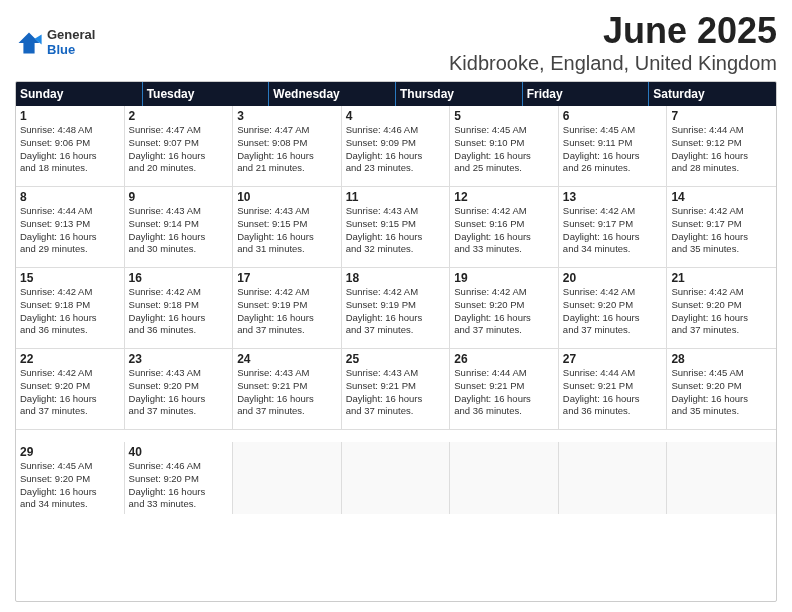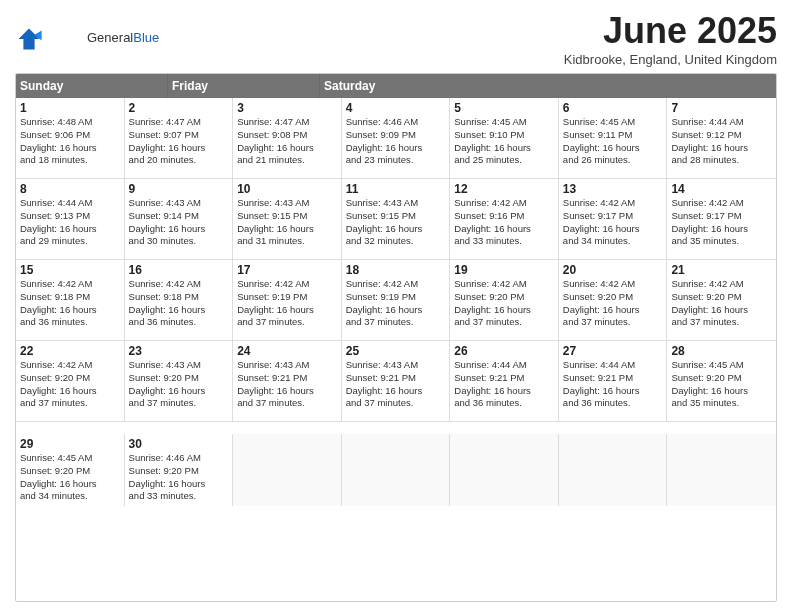--- a/index.html
+++ b/index.html
@@ -22,55 +22,54 @@
       align-items: center;
       justify-content: space-between;
       margin-bottom: 6px;
     }
     .logo {
       display: flex;
       align-items: center;
     }
     .logo-text {
       display: flex;
-      flex-direction: row;
+      flex-direction: column;
       font-size: 13px;
-      font-weight: normal;
+      font-weight: bold;
       line-height: 1.1;
-      margin-left: 40px;
     }
     .logo-general { color: #333; }
     .logo-blue { color: #1565c0; }
     .logo-icon {
       width: 28px;
       height: 28px;
       margin-right: 4px;
     }
     .title-block {
       text-align: right;
     }
     .month-title {
       font-size: 36px;
       font-weight: bold;
       color: #222;
     }
     .location {
-      font-size: 13px;
+      font-size: 20px;
       color: #444;
     }
     .calendar {
       flex: 1;
       border: 1px solid #ccc;
       border-radius: 2px;
       overflow: hidden;
     }
     .cal-header {
       display: grid;
-      grid-template-columns: repeat(5, 1fr);
-      background: #737373;
+      grid-template-columns: repeat(6, 1fr);
+      background: #0f172a;
     }
     .cal-header-cell {
       color: #fff;
       font-size: 12px;
       font-weight: bold;
       padding: 5px 4px;
       text-align: left;
       border-right: 1px solid #2979c0;
     }
     .cal-header-cell:last-child { border-right: none; }
@@ -127,20 +126,23 @@
     </div>
     <div class="title-block">
       <div class="month-title">June 2025</div>
       <div class="location">Kidbrooke, England, United Kingdom</div>
     </div>
   </div>
 
   <div class="calendar">
     <div class="cal-header" id="cal-header">
         <div class="cal-header-cell">Sunday</div>
+        <div class="cal-header-cell">Tuesday</div>
+        <div class="cal-header-cell">Wednesday</div>
+        <div class="cal-header-cell">Thursday</div>
         <div class="cal-header-cell">Friday</div>
         <div class="cal-header-cell">Saturday</div>
       </div>
     <div class="cal-body" id="cal-body">
         <div class="cal-row">
           <div class="cal-cell">
             <div class="day-num">1</div>
             <div class="day-info" style="white-space: pre-line;">Sunrise: 4:48 AM
 Sunset: 9:06 PM
 Daylight: 16 hours
@@ -344,21 +346,21 @@
         </div>
         <div class="cal-row cal-row-5">
           <div class="cal-cell">
             <div class="day-num">29</div>
             <div class="day-info" style="white-space: pre-line;">Sunrise: 4:45 AM
 Sunset: 9:20 PM
 Daylight: 16 hours
 and 34 minutes.</div>
           </div>
           <div class="cal-cell">
-            <div class="day-num">30</div>
+            <div class="day-num">40</div>
             <div class="day-info" style="white-space: pre-line;">Sunrise: 4:46 AM
 Sunset: 9:20 PM
 Daylight: 16 hours
 and 33 minutes.</div>
           </div>
           <div class="cal-cell empty"></div>
           <div class="cal-cell empty"></div>
           <div class="cal-cell empty"></div>
           <div class="cal-cell empty"></div>
           <div class="cal-cell empty"></div>

